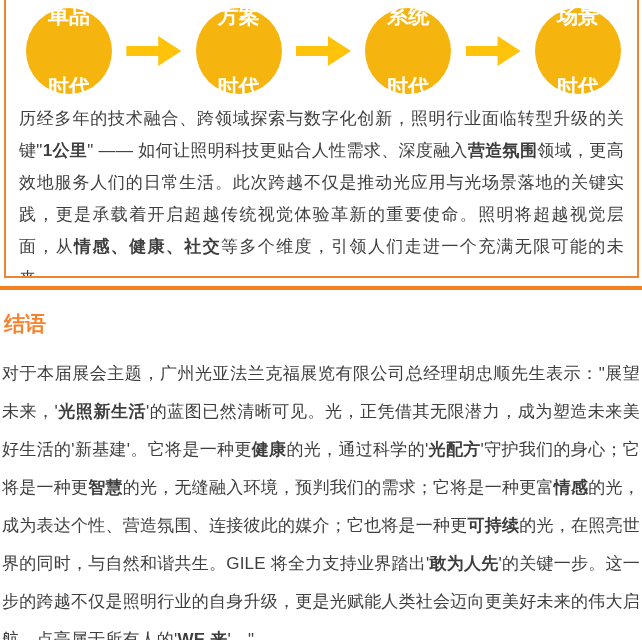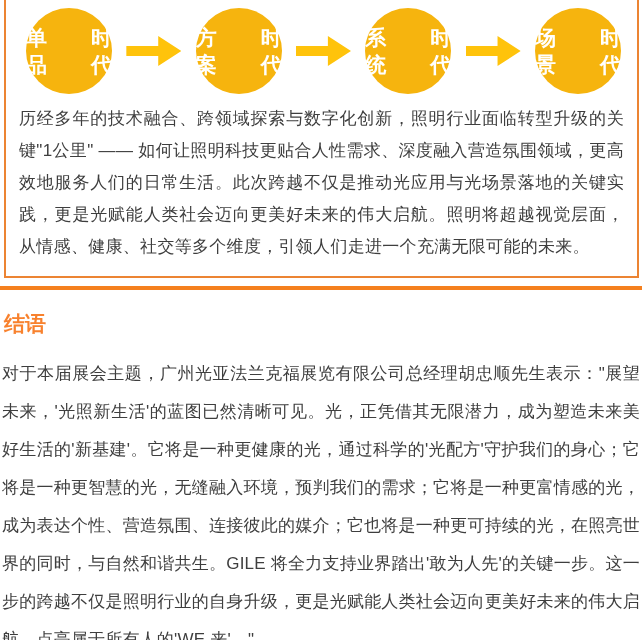--- a/index.html
+++ b/index.html
@@ -34,20 +34,21 @@
   .stage-circle {
     width: 86px;
     height: 86px;
     border-radius: 50%;
     background: var(--circle, #F6B40E);
     color: #ffffff;
     font-weight: bold;
     font-size: 21px;
     line-height: 27px;
     display: flex;
+    flex-direction: column;
     align-items: center;
     justify-content: center;
     text-align: center;
     flex: 0 0 auto;
     gap: 44px;
   }
   .flow-arrow {
     width: 55px;
     height: 30px;
     flex: 0 0 auto;
@@ -57,21 +58,21 @@
   
   .intro-para {
     margin: 0;
     padding: 7px 13px 0 13px;
     font-size: 17px;
     line-height: 32px;
     letter-spacing: 0.3px;
     color: var(--body-text, #3E3E3E);
     text-align: justify;
   }
-  .intro-para strong, .conclusion-para strong { font-weight: normal; color: inherit; }
+  .intro-para strong, .conclusion-para strong { font-weight: bold; color: inherit; }
   
   .section-divider {
     height: 4px;
     background: var(--divider, #F5801E);
     margin-top: 8px;
   }
   
   .conclusion-heading {
     margin: 22px 0 0 4px;
     font-size: 21px;
@@ -113,20 +114,20 @@
     </div>
     <div class="flow-arrow"></div>
 
     <div class="stage-circle">
       <span>场景</span>
       <span>时代</span>
     </div>
 
   </div>
 
-  <p class="intro-para"><span>历经多年的技术融合、跨领域探索与数字化创新，照明行业面临转型升级的关键"</span><strong>1公里</strong><span>" —— 如何让照明科技更贴合人性需求、深度融入</span><strong>营造氛围</strong><span>领域，更高效地服务人们的日常生活。此次跨越不仅是推动光应用与光场景落地的关键实践，更是光赋能人类社会迈向更美好未来的伟大启航。照明将超越视觉层面，从</span><strong>情感、健康、社交</strong><span>等多个维度，引领人们走进一个充满无限可能的未来。</span></p>
+  <p class="intro-para"><span>历经多年的技术融合、跨领域探索与数字化创新，照明行业面临转型升级的关键"</span><strong>1公里</strong><span>" —— 如何让照明科技更贴合人性需求、深度融入</span><strong>营造氛围</strong><span>领域，更高效地服务人们的日常生活。此次跨越不仅是推动光应用与光场景落地的关键实践，更是承载着开启超越传统视觉体验革新的重要使命。照明将超越视觉层面，从</span><strong>情感、健康、社交</strong><span>等多个维度，引领人们走进一个充满无限可能的未来。</span></p>
 </div>
 
 <div class="section-divider"></div>
 
 <h2 class="conclusion-heading">结语</h2>
 
 <p class="conclusion-para"><span>对于本届展会主题，广州光亚法兰克福展览有限公司总经理胡忠顺先生表示："展望未来，'</span><strong>光照新生活</strong><span>'的蓝图已然清晰可见。光，正凭借其无限潜力，成为塑造未来美好生活的'新基建'。它将是一种更</span><strong>健康</strong><span>的光，通过科学的'</span><strong>光配方</strong><span>'守护我们的身心；它将是一种更</span><strong>智慧</strong><span>的光，无缝融入环境，预判我们的需求；它将是一种更富</span><strong>情感</strong><span>的光，成为表达个性、营造氛围、连接彼此的媒介；它也将是一种更</span><strong>可持续</strong><span>的光，在照亮世界的同时，与自然和谐共生。GILE 将全力支持业界踏出'</span><strong>敢为人先</strong><span>'的关键一步。这一步的跨越不仅是照明行业的自身升级，更是光赋能人类社会迈向更美好未来的伟大启航，点亮属于所有人的'</span><strong>WE 来</strong><span>'。"</span></p>
 
 </body></html>

